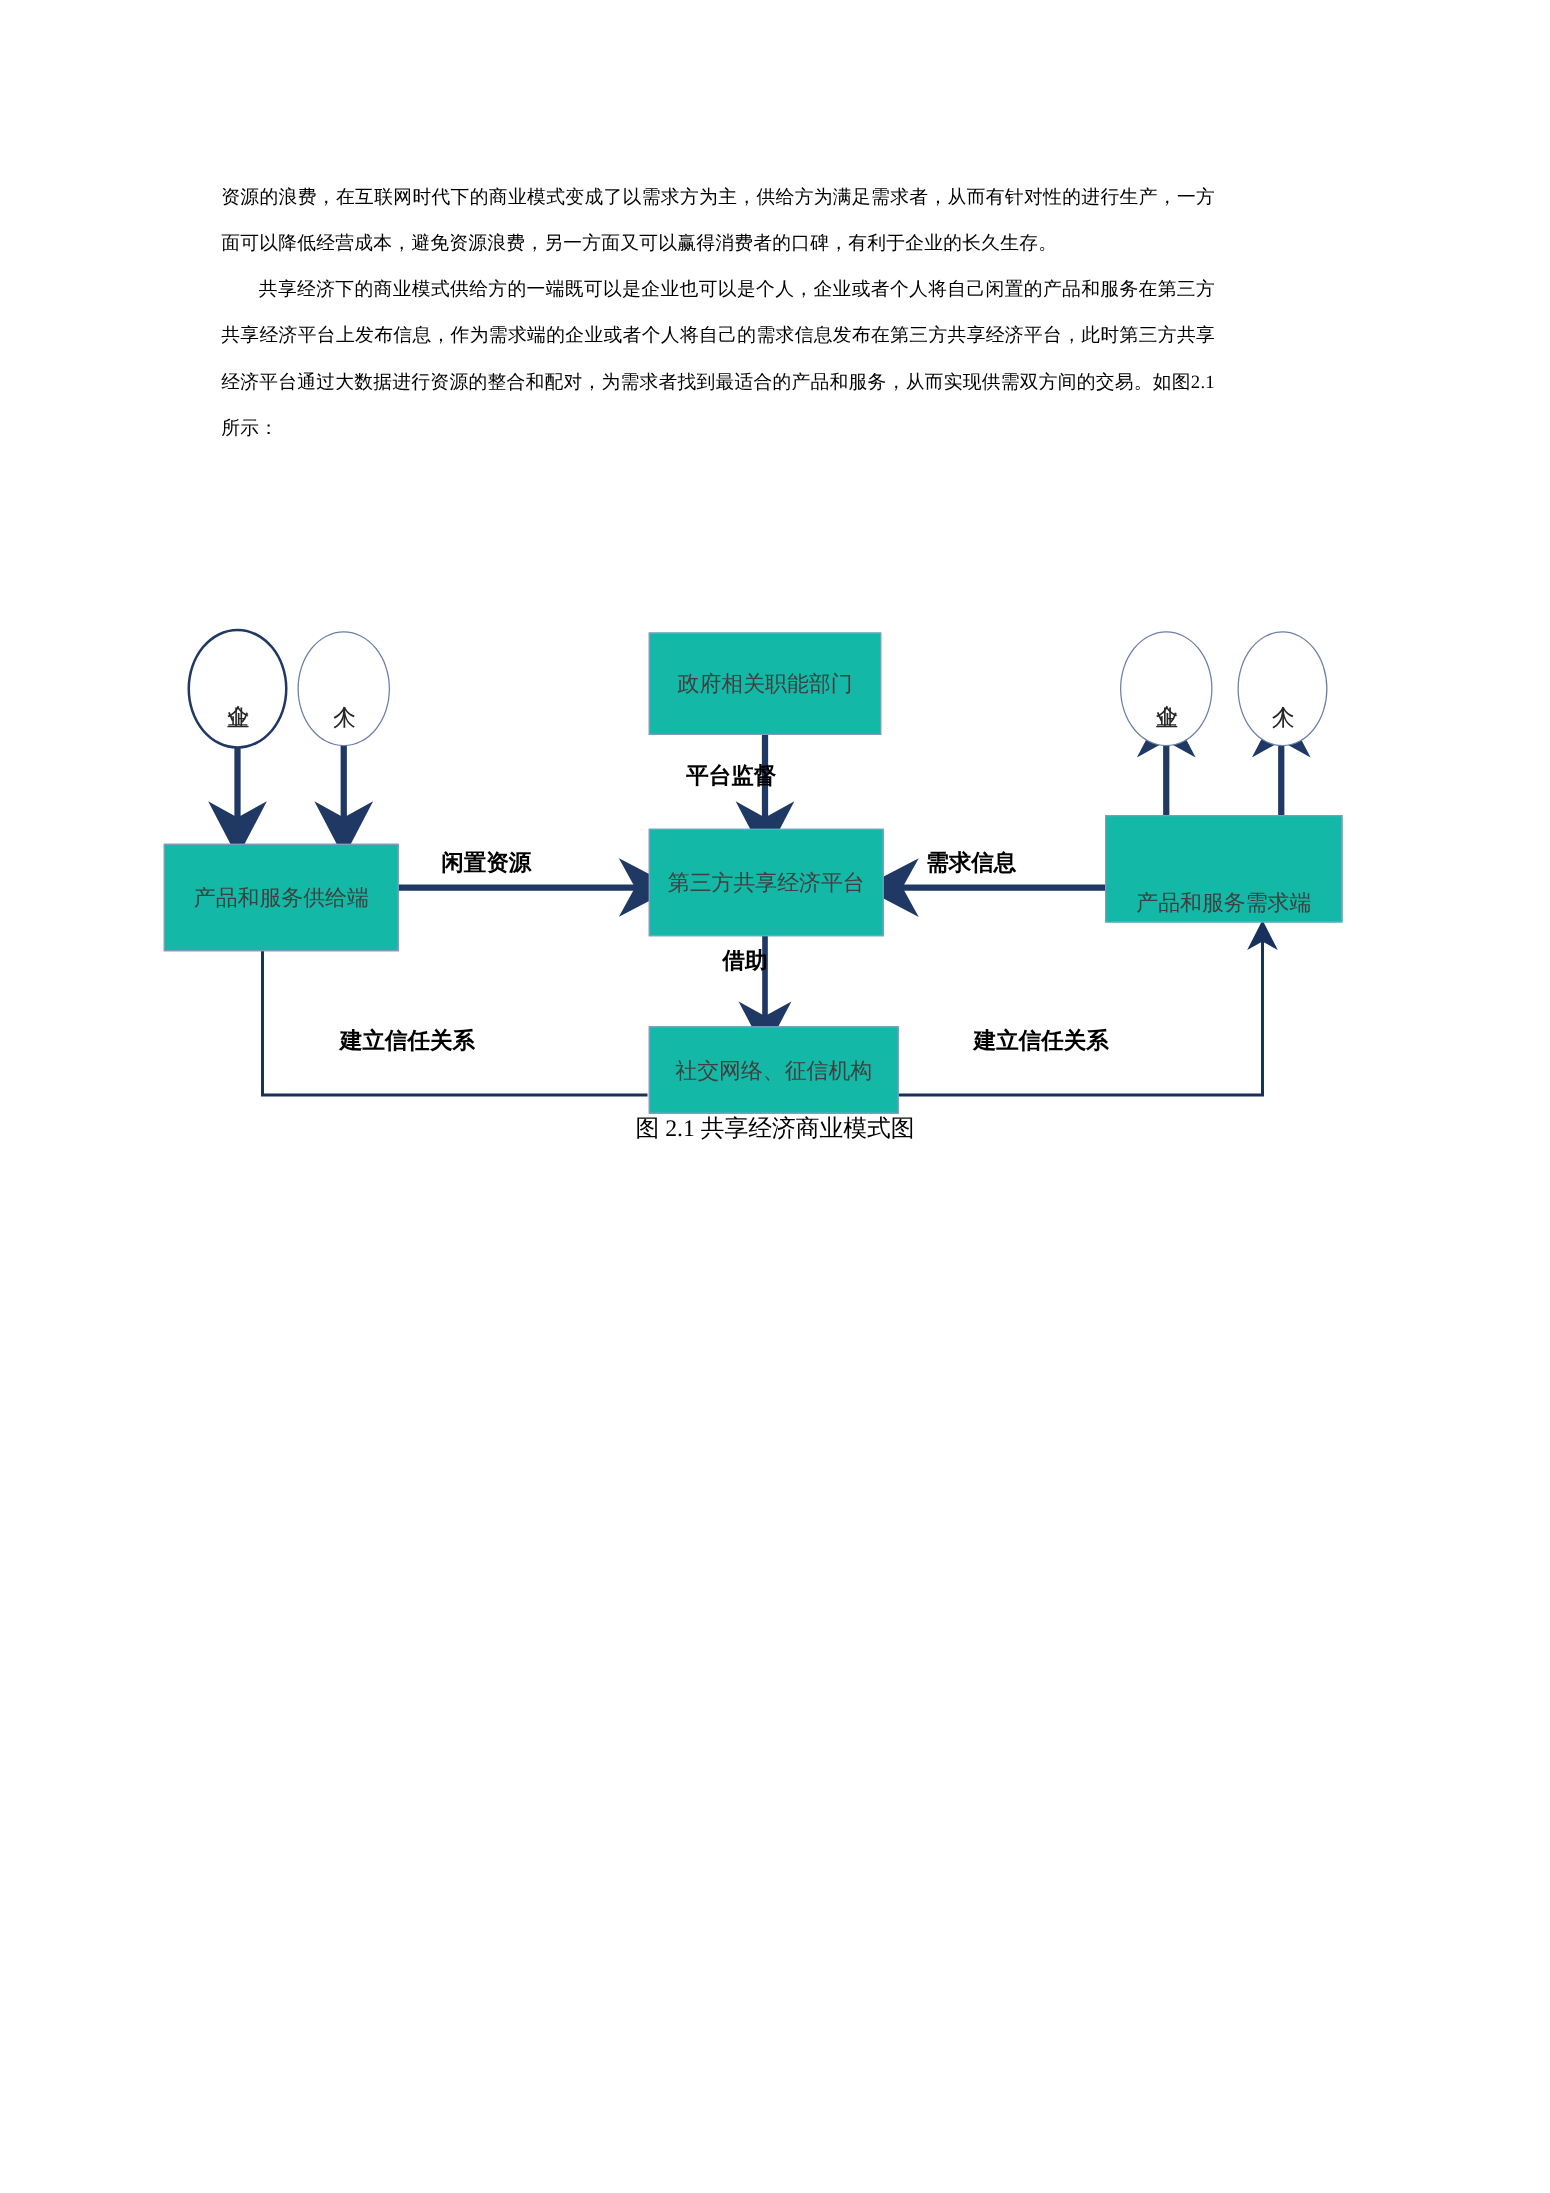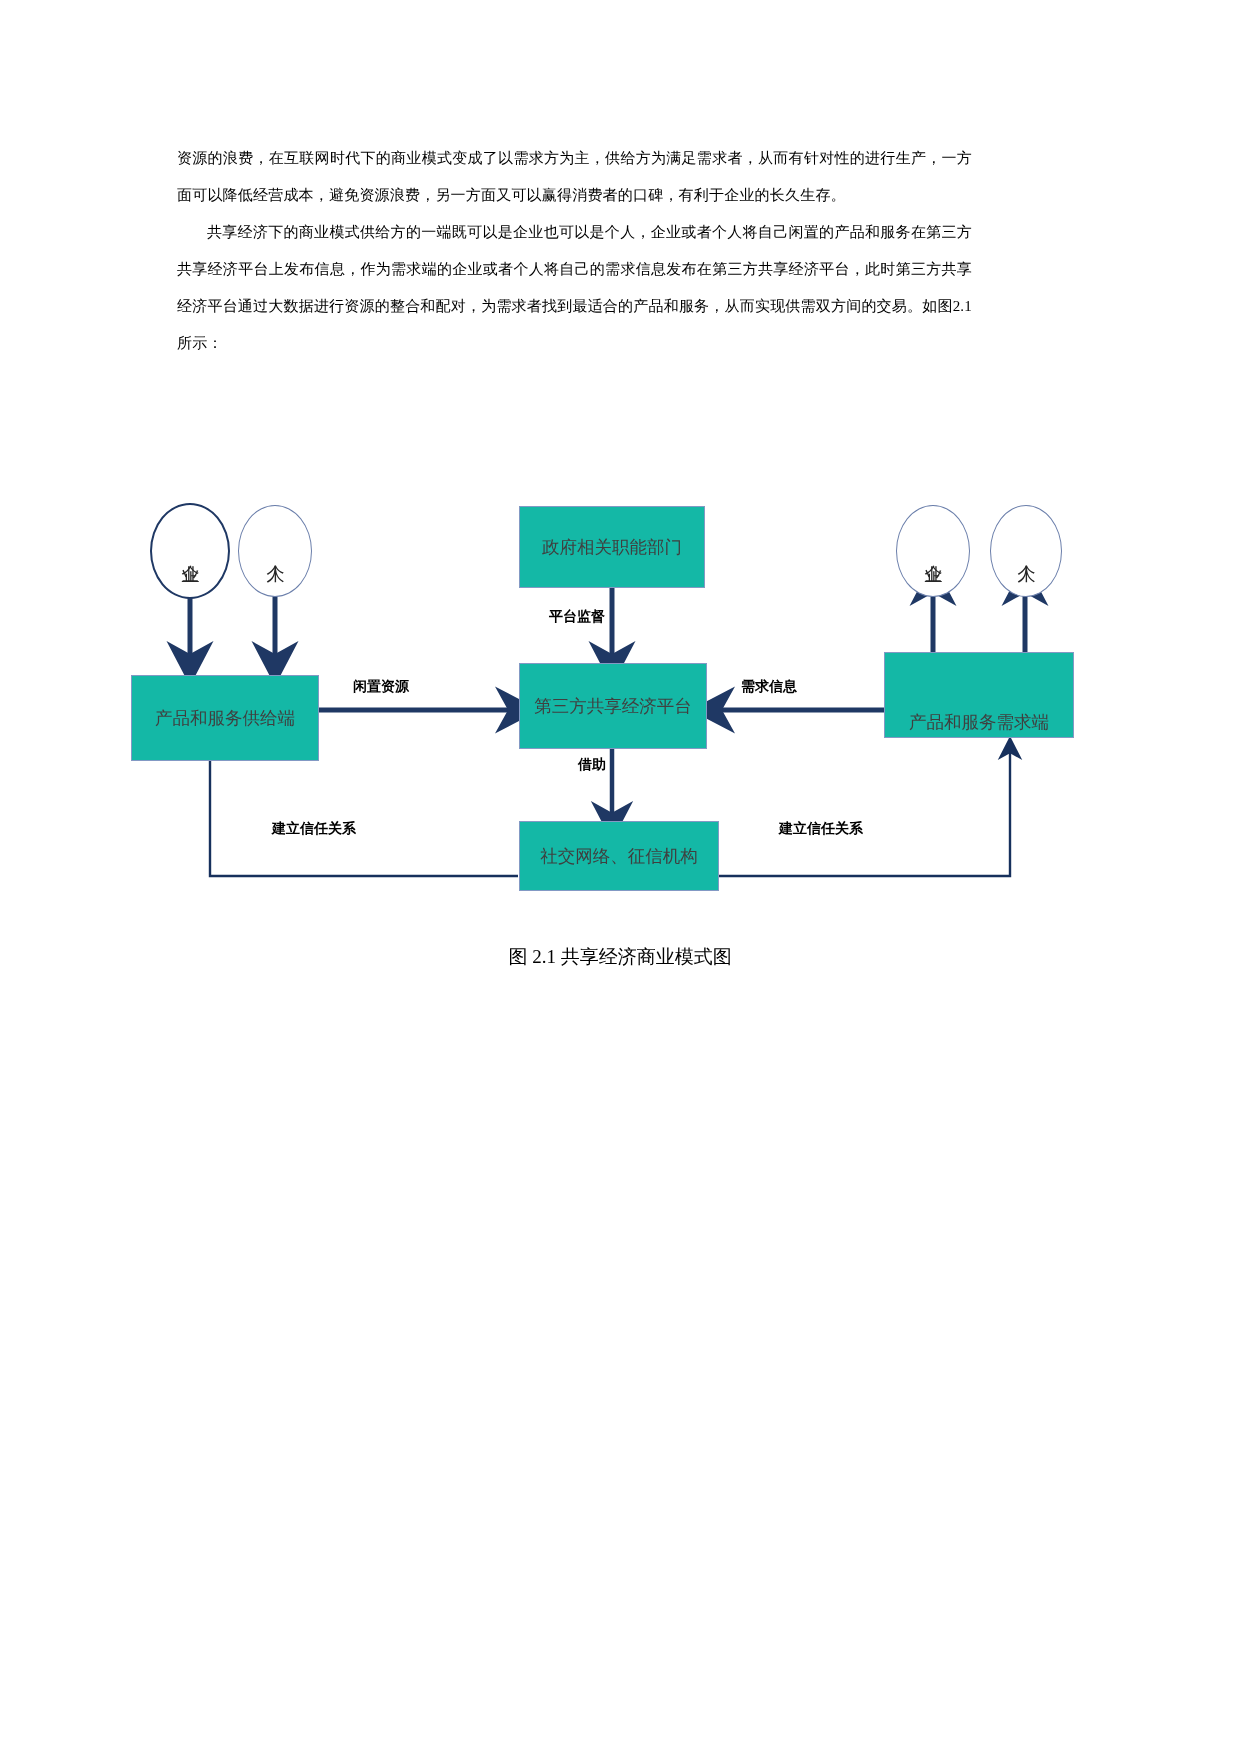--- a/index.html
+++ b/index.html
@@ -61,30 +61,30 @@
     color:#262626;
     writing-mode:vertical-rl;
     text-orientation:upright;
     letter-spacing:1px;
   }
   .ellipse.thick { border:2.5px solid #1f3864; }
   .ellipse.thin  { border:1px solid #6b7fab; }
 
   .edge-label {
     position:absolute;
-    font-size:14px;
+    font-size:18px;
     font-weight:bold;
     color:#000;
     white-space:nowrap;
     background:transparent;
   }
 
   .caption {
     position:absolute;
-    left:0; top:944px; width:1240px;
+    left:0; top:890px; width:1240px;
     text-align:center;
     font-size:19px;
     color:#000;
   }
 </style>
 </head>
 <body>
 
 <div class="page">
 

